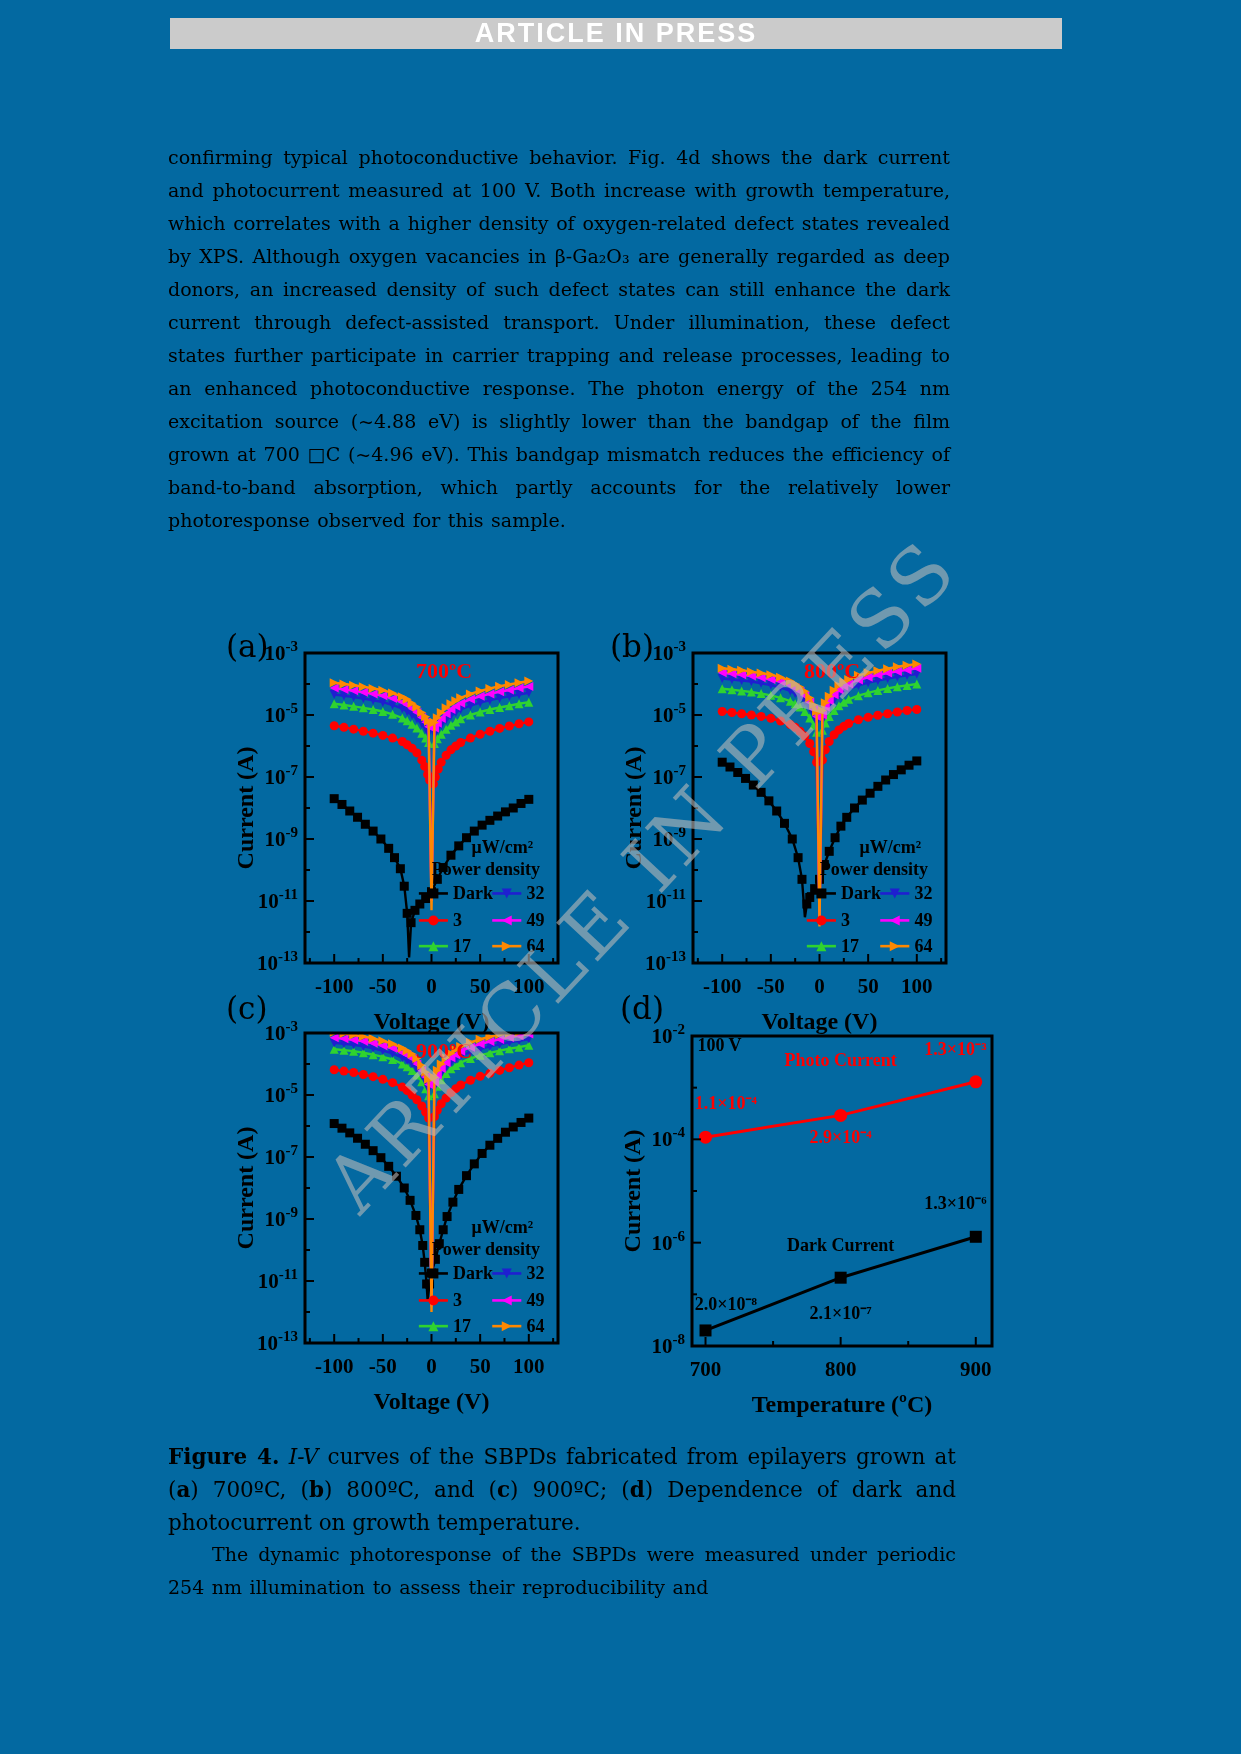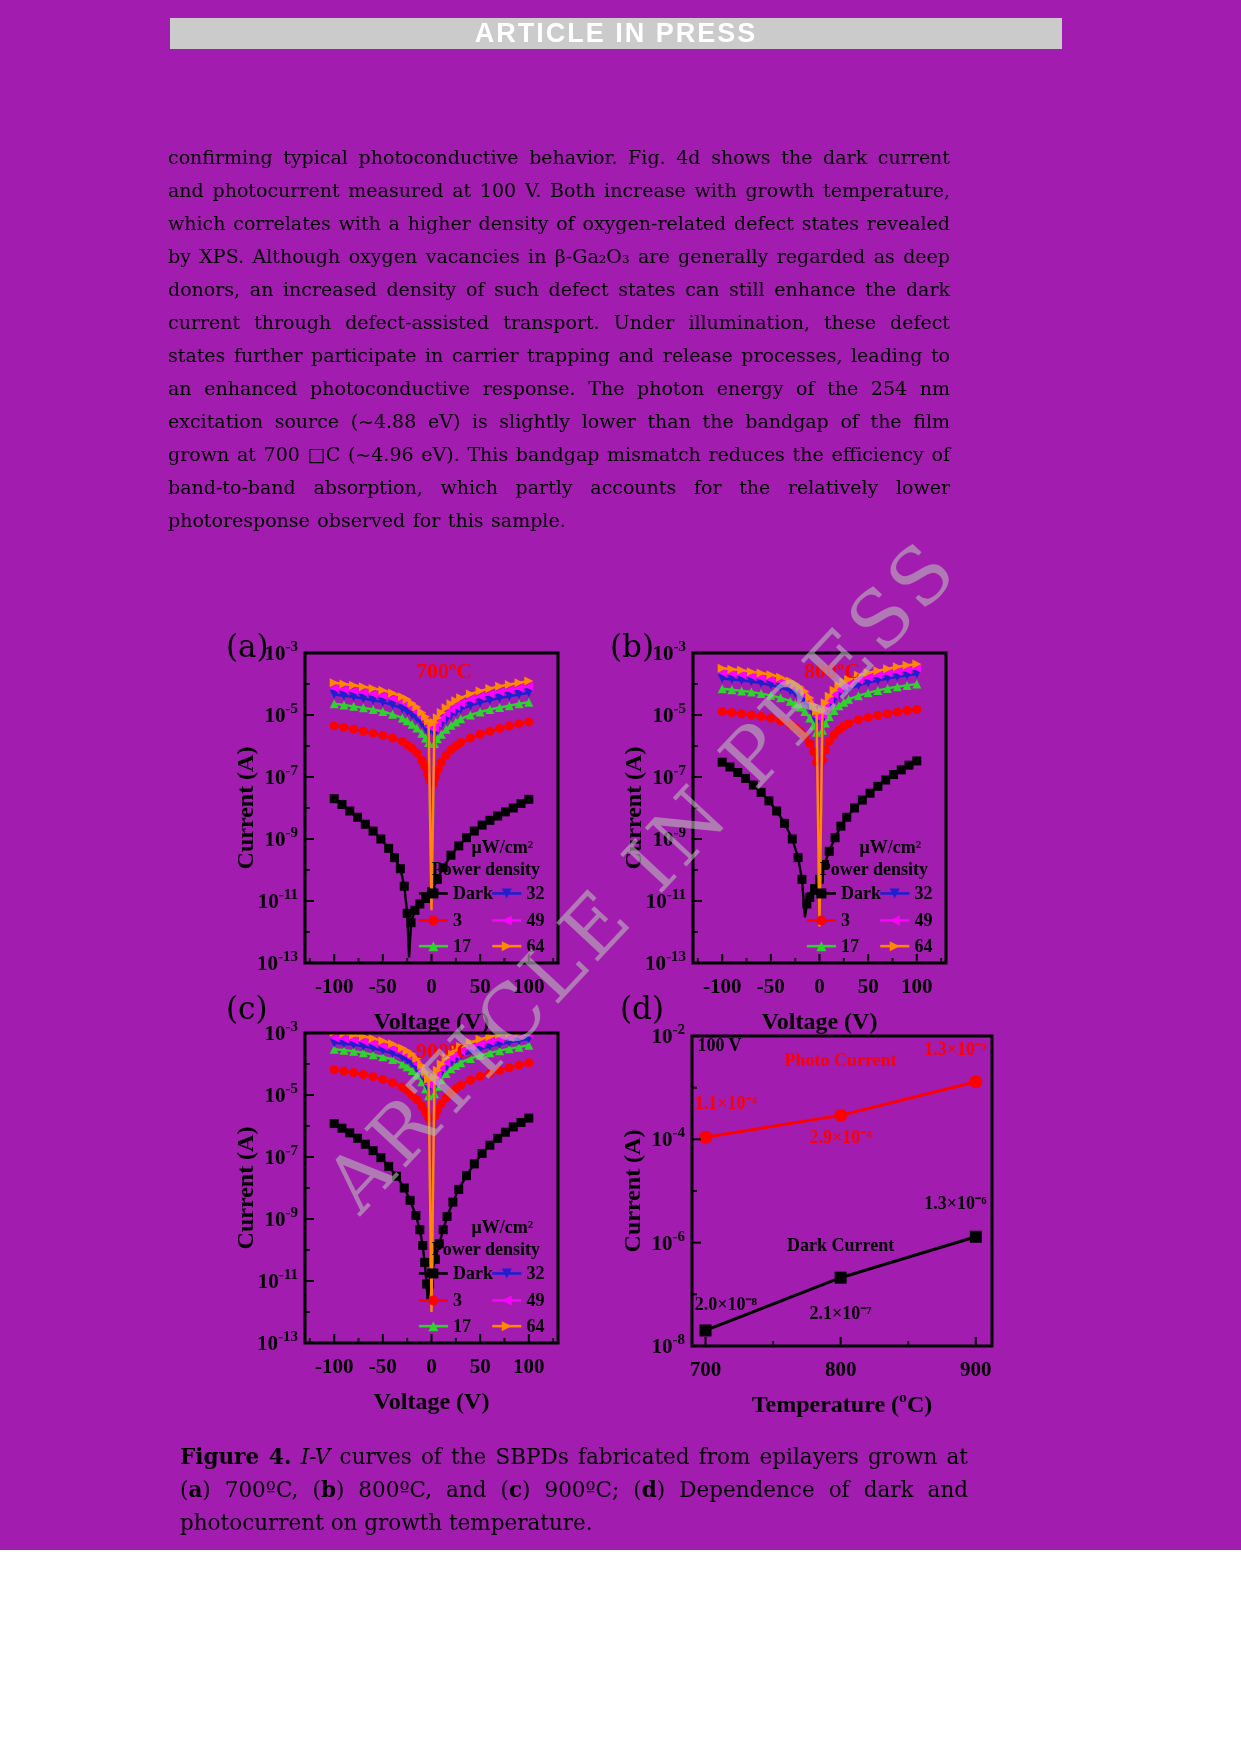--- a/index.html
+++ b/index.html
@@ -1,24 +1,24 @@
 <!DOCTYPE html>
 <html><head>
 <meta charset="utf-8">
 <style>
   html,body{margin:0;padding:0;background:#ffffff;}
-  #page{position:relative;width:1241px;height:1550px;background:#a21caf;overflow:hidden;
+  #page{position:relative;width:1241px;height:1754px;background:#0369a1;overflow:hidden;
         font-family:"DejaVu Serif",serif;color:#000;}
   .banner{position:absolute;left:170px;top:18px;width:892px;height:31px;background:#cbcbcb;
           display:flex;align-items:center;justify-content:center;}
   .banner span{font-family:"Liberation Sans",sans-serif;font-weight:bold;font-size:27px;
                color:#ffffff;letter-spacing:2px;}
   .para{position:absolute;font-size:19px;line-height:33px;text-align:justify;word-spacing:1.5px;}
   #p1{left:168px;top:122px;width:782px;}
-  .caption{position:absolute;left:180px;top:1418px;width:788px;font-size:21.5px;line-height:33px;
+  .caption{position:absolute;left:168px;top:1418px;width:788px;font-size:21.5px;line-height:33px;
            text-align:justify;}
   #p2{left:168px;top:1519px;width:788px;text-indent:44px;}
   .subplot-label{position:absolute;font-size:31px;font-family:"DejaVu Serif",serif;}
   .chart{position:absolute;}
   svg text{font-family:"Liberation Serif",serif;}
   .watermark{position:absolute;left:200px;top:830px;white-space:nowrap;pointer-events:none;
              font-family:"DejaVu Serif",serif;font-size:78px;letter-spacing:6px;
              color:rgba(185,185,185,0.60);transform:rotate(-47deg);z-index:5;}
 </style>
 </head>
@@ -870,14 +870,15 @@
         <text x="368.5945945945946" y="202.91735345494055" text-anchor="end" font-size="18" font-weight="bold" fill="#000000">1.3×10⁻⁶</text>
         <text x="76.70270270270271" y="303.88654977597236" text-anchor="start" font-size="18" font-weight="bold" fill="#000000">2.0×10⁻⁸</text>
         <text x="222.64864864864865" y="312.54025595281684" text-anchor="middle" font-size="18" font-weight="bold" fill="#000000">2.1×10⁻⁷</text>
       </svg>
 
     <div class="watermark">ARTICLE IN PRESS</div>
   </div>
 
   <p class="caption"><b>Figure 4.</b><i> I-V </i><span>curves of the SBPDs fabricated from epilayers grown at (</span><b>a</b><span>) 700ºC, (</span><b>b</b><span>) 800ºC, and (</span><b>c</b><span>) 900ºC; (</span><b>d</b><span>) Dependence of dark and photocurrent on growth temperature.</span></p>
 
+  <p class="para" id="p2">The dynamic photoresponse of the SBPDs were measured under periodic 254 nm illumination to assess their reproducibility and</p>
 
 </div>
 
 </body></html>

